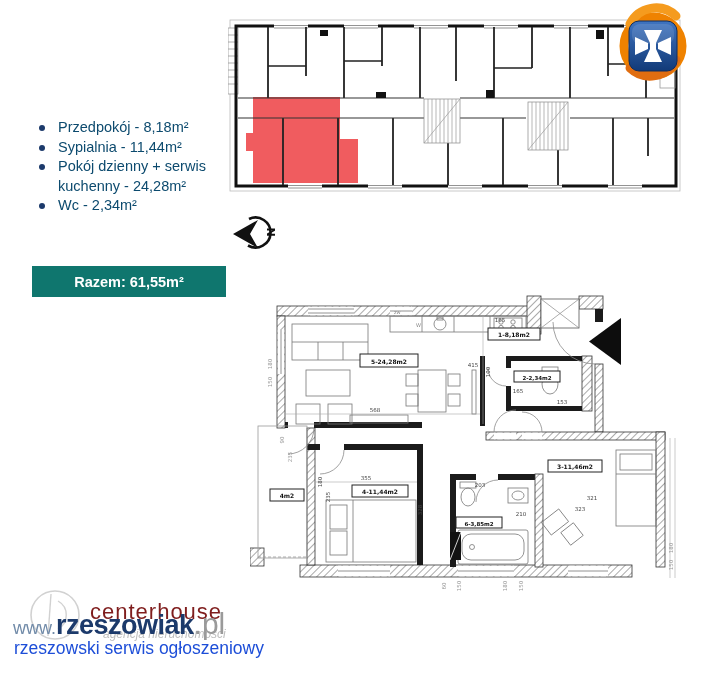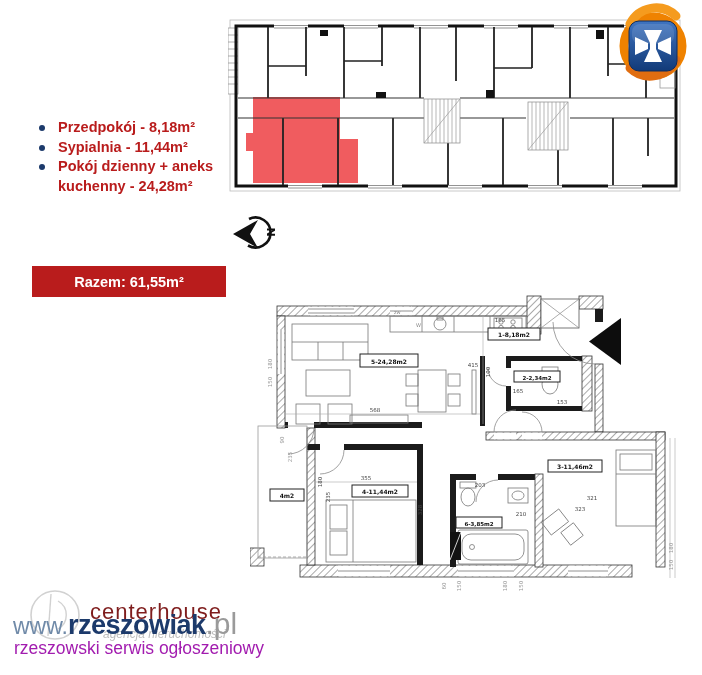--- a/index.html
+++ b/index.html
@@ -1,48 +1,48 @@
 <!DOCTYPE html>
 <html><head>
 <meta charset="utf-8">
 <style>
   html,body{margin:0;padding:0;background:#fff;}
   .screen{position:relative;width:702px;height:675px;background:#fff;overflow:hidden;
           font-family:"Liberation Sans",sans-serif;}
   
   .room-list{position:absolute;left:30px;top:118px;width:186px;margin:0;padding:0;list-style:none;}
-  .room-list li{position:relative;padding-left:28px;color:#b91c1c;font-weight:bold;
+  .room-list li{position:relative;padding-left:28px;color:#0c4a6e;font-weight:normal;
                 font-size:14.5px;line-height:19.5px;}
   .room-list li::before{content:"";position:absolute;left:9px;top:7px;width:6px;height:6px;
                 border-radius:50%;background:#1c3a6b;}
   
-  .total-box{position:absolute;left:32px;top:266px;width:194px;height:31px;background:#b91c1c;
+  .total-box{position:absolute;left:32px;top:266px;width:194px;height:31px;background:#0f766e;
              color:#fff;font-weight:bold;font-size:14.5px;display:flex;align-items:center;
              justify-content:center;}
   
   .building-plan{position:absolute;left:228px;top:6px;}
   .logo{position:absolute;left:612px;top:2px;}
   .north{position:absolute;left:230px;top:208px;}
   .apartment-plan{position:absolute;left:250px;top:268px;}
   svg text{font-family:"DejaVu Sans",sans-serif;}
   .dim-t{fill:#444;font-size:5.5px;}
   .dim-g{fill:#999;font-size:5.5px;}
   .lbl-t{fill:#111;font-size:6px;font-weight:bold;}
   .fix-t{fill:#888;font-size:5px;}
   
   .watermark{position:absolute;left:0;top:585px;width:420px;height:90px;}
   .ghost-circle{position:absolute;left:28px;top:4px;opacity:.8;}
   .ghost-brand{position:absolute;left:90px;top:14px;font-size:22px;color:#7f1d1d;
                letter-spacing:1px;white-space:nowrap;}
   .ghost-sub{position:absolute;left:103px;top:42px;font-size:12px;font-style:italic;color:#bdbdbd;}
   .main-line{position:absolute;left:13px;top:22px;white-space:nowrap;}
-  .wm-www{font-size:23px;color:#708aa8;}
+  .wm-www{font-size:18px;color:#708aa8;}
   .wm-brand{font-size:27px;font-weight:bold;color:#1c3a6b;letter-spacing:-.5px;}
   .wm-tld{font-size:30px;color:#9a9a9a;}
-  .tagline{position:absolute;left:14px;top:53px;font-size:17.5px;color:#a21caf;}
+  .tagline{position:absolute;left:14px;top:53px;font-size:17.5px;color:#1d4ed8;}
 </style>
 </head>
 <body>
 
 <div class="screen">
 
   <svg class="building-plan" width="455" height="190" viewBox="0 0 455 190">
     <rect x="2" y="14" width="450" height="171" fill="none" stroke="#bbb" stroke-width="0.8"></rect>
     <g stroke="#999" stroke-width="0.8">
       <rect x="0" y="22" width="10" height="66" fill="#fff"></rect>
@@ -125,21 +125,22 @@
       <polygon points="38,47 44,47 50,60 32,60"></polygon>
       <polygon points="23,35 36,41 36,47 23,53"></polygon>
       <polygon points="59,35 46,41 46,47 59,53"></polygon>
       <rect x="38" y="41" width="6" height="6"></rect>
     </g>
   </svg>
 
   <ul class="room-list">
     <li>Przedpokój - 8,18m²</li>
     <li>Sypialnia - 11,44m²</li>
-    <li>Pokój dzienny + aneks kuchenny - 24,28m²</li>
+    <li>Pokój dzienny + serwis kuchenny - 24,28m²</li>
+    <li>Wc - 2,34m²</li>
   </ul>
 
   <div class="total-box">
     <span>Razem: 61,55m²</span>
   </div>
 
   <svg class="north" width="52" height="48" viewBox="0 0 52 48">
     <path d="M19,11 A15,15 0 1 1 18,37.5" fill="none" stroke="#111" stroke-width="2.6"></path>
     <polygon points="3,26 28,12 20,26 28,40" fill="#111"></polygon>
     <text x="41" y="28" font-size="11" font-weight="bold" text-anchor="middle" fill="#111" transform="rotate(90 41 24)">N</text>

